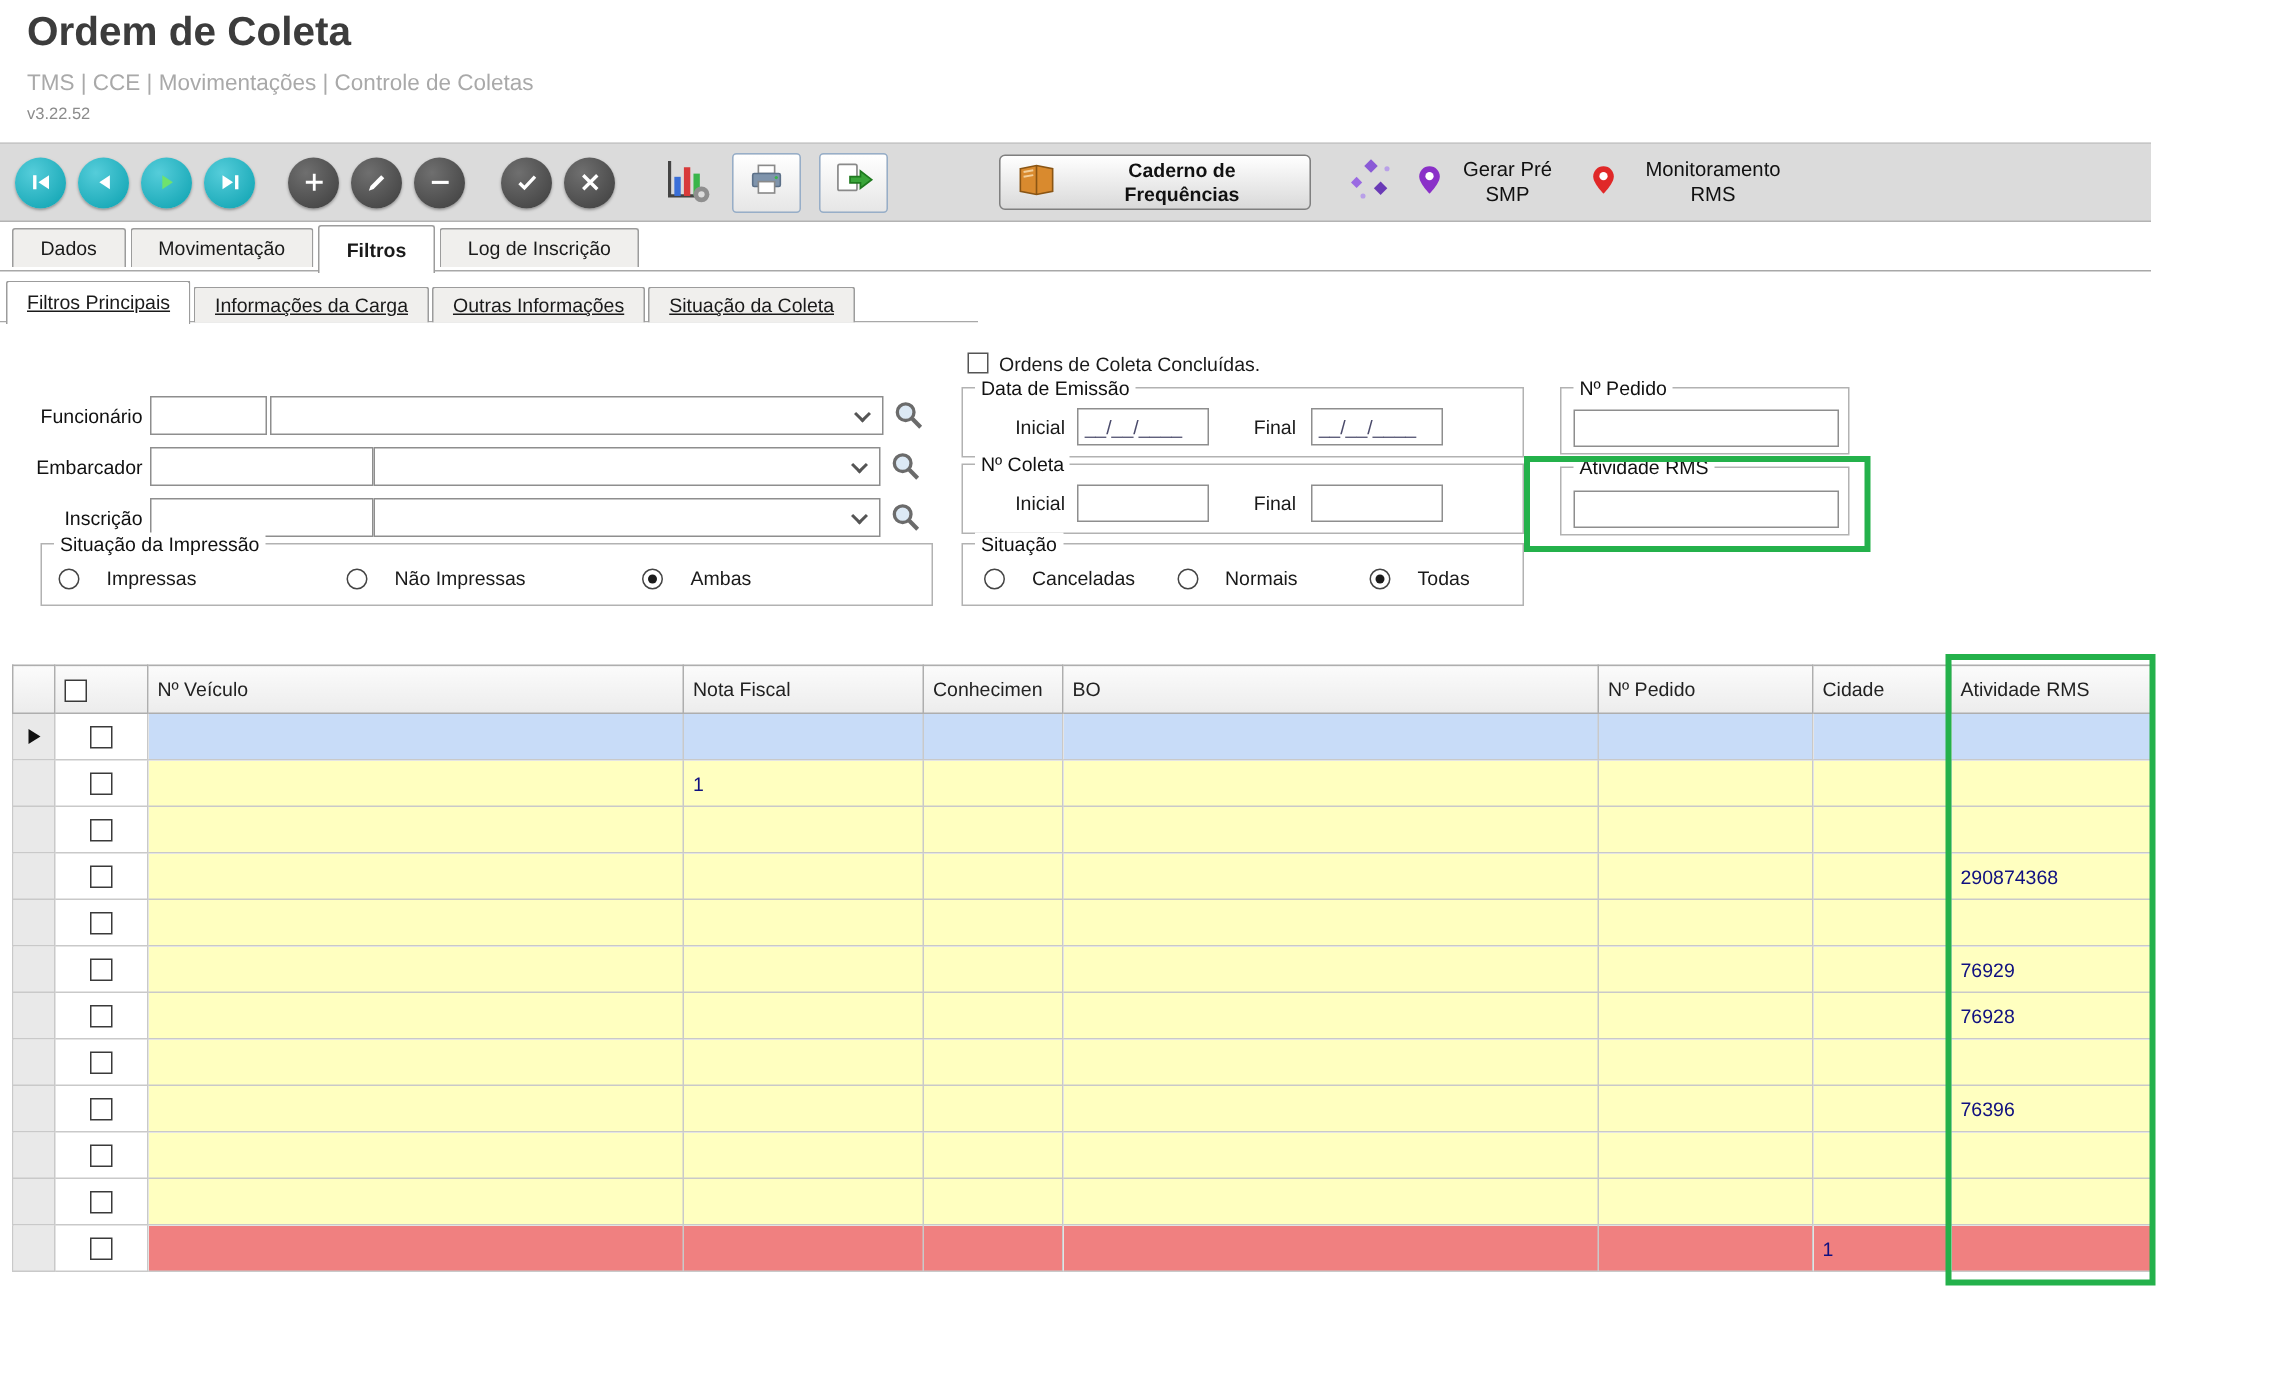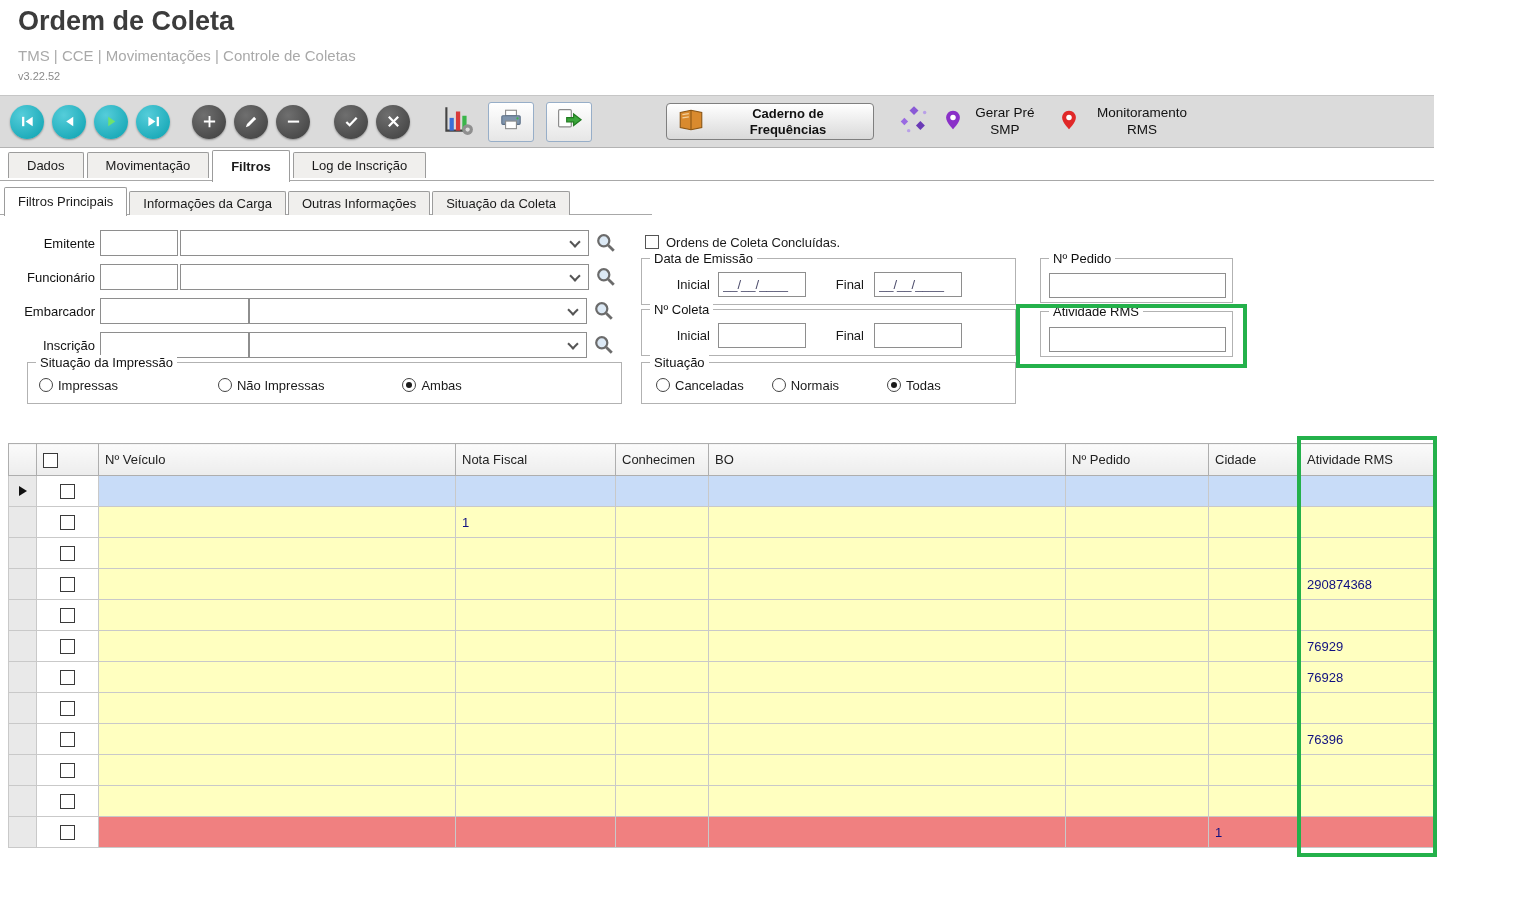--- a/index.html
+++ b/index.html
@@ -31,37 +31,37 @@
 
   
   .tabline1 { position:absolute; left:0; top:180px; width:1434px; height:1px; background:#a8a8a8; }
   .tabs1 { position:absolute; left:8px; top:149px; height:32px; display:flex; align-items:center; z-index:3; }
   .tab1 { height:26px; line-height:25px; padding:0 18px; background:#f0efed; border:1px solid #9c9c9c; border-bottom:none;
           border-radius:2px 2px 0 0; margin-right:3px; font-size:13px; cursor:pointer; }
   .tab1.active { height:32px; line-height:31px; background:#fff; font-weight:bold; margin-bottom:-1px; z-index:4; }
   .tabline2 { position:absolute; left:0; top:214px; width:652px; height:1px; background:#a8a8a8; }
   .tabs2 { position:absolute; left:4px; top:186px; height:29px; display:flex; align-items:flex-end; z-index:3; }
   .tab2 { height:24px; line-height:23px; padding:0 13px; background:#f0efed; border:1px solid #9c9c9c; border-bottom:none;
-          border-radius:2px 2px 0 0; margin-right:2px; font-size:13px; cursor:pointer; }
+          border-radius:2px 2px 0 0; margin-right:2px; font-size:13px; cursor:pointer;text-decoration:underline; }
   .tab2.active { height:29px; line-height:28px; background:#fff; margin-bottom:-1px; z-index:4; }
 
   
   .fpanel { position:absolute; left:0; top:215px; width:1434px; height:228px; background:#fff; }
   .f-row { position:absolute; display:flex; align-items:center; height:26px; }
   .f-label { width:85px; text-align:right; margin-right:5px; font-size:13px; color:#111; }
   .tinput { height:26px; border:1px solid #8e8e8e; background:#fff; font:13px "Liberation Sans",sans-serif; padding:0 4px; color:#333; }
   .combo { position:relative; height:26px; border:1px solid #8e8e8e; background:#fff; }
   .combo .chev { position:absolute; right:9px; top:7px; width:8px; height:8px; border-right:2px solid #555; border-bottom:2px solid #555; transform:rotate(45deg); }
   .mag { width:23px; height:23px; margin-left:5px; cursor:pointer; display:flex; align-items:center; justify-content:center; }
   .gbox { position:absolute; border:1px solid #b2b2b2; background:#fff; }
   .gbox > .legend { position:absolute; top:-8px; left:8px; background:#fff; padding:0 4px; font-size:13px; color:#111; }
   .gb-inner { display:flex; align-items:center; height:100%; padding-top:5px; }
   .radio { width:14px; height:14px; border:1px solid #444; border-radius:50%; background:#fff; display:inline-block; position:relative; flex:none; }
   .radio.on::after { content:""; position:absolute; left:3px; top:3px; width:6px; height:6px; border-radius:50%; background:#1b1b1b; }
-  .ritem { display:flex; gap:5px; cursor:pointer; }
+  .ritem { display:flex; align-items:center; gap:18px; cursor:pointer; }
   .cb { width:14px; height:14px; border:1px solid #555; background:#fff; display:inline-block; flex:none; }
 
   
   .gridwrap { position:absolute; left:8px; top:443px; }
   table.grid { border-collapse:collapse; table-layout:fixed; width:1426px; font-size:13px; }
   table.grid th, table.grid td { border:1px solid #c9c9c9; overflow:hidden; white-space:nowrap; }
   table.grid th { height:32px; background:linear-gradient(#fbfbfb,#ececec); border-color:#aeaeae; font-weight:normal;
                   text-align:left; padding:0 6px; color:#222; }
   table.grid td { height:31px; padding:0 6px; color:var(--cell-text,#101080); }
   td.sel, th.sel { background:#e9e9e9; border-color:#b8b8b8; padding:0; text-align:center; }
@@ -227,33 +227,20 @@
   <div class="tabline2"></div>
   <div class="tabs2">
     <div class="tab2 active">Filtros Principais</div>
     <div class="tab2">Informações da Carga</div>
     <div class="tab2">Outras Informações</div>
     <div class="tab2">Situação da Coleta</div>
   </div>
 
   <div class="fpanel">
 
-    <div class="f-row" style="left:10px; top:15px;">
-      <span class="f-label">Emitente</span>
-      <input class="tinput" style="width: 78px;" value="">
-      <div class="combo" style="width:409px; margin-left:2px;">
-          <span class="chev"></span>
-        </div>
-      <span class="mag">
-          <svg width="20" height="20" viewBox="0 0 18 18">
-            <circle cx="7" cy="7" r="5" fill="#dce9f5" stroke="#6b6b6b" stroke-width="2"></circle>
-            <line x1="11" y1="11" x2="16" y2="16" stroke="#6b6b6b" stroke-width="2.5"></line>
-          </svg>
-        </span>
-    </div>
 
     <div class="f-row" style="left:10px; top:49px;">
       <span class="f-label">Funcionário</span>
       <input class="tinput" style="width: 78px;" value="">
       <div class="combo" style="width:409px; margin-left:2px;">
           <span class="chev"></span>
         </div>
       <span class="mag">
           <svg width="20" height="20" viewBox="0 0 18 18">
             <circle cx="7" cy="7" r="5" fill="#dce9f5" stroke="#6b6b6b" stroke-width="2"></circle>

